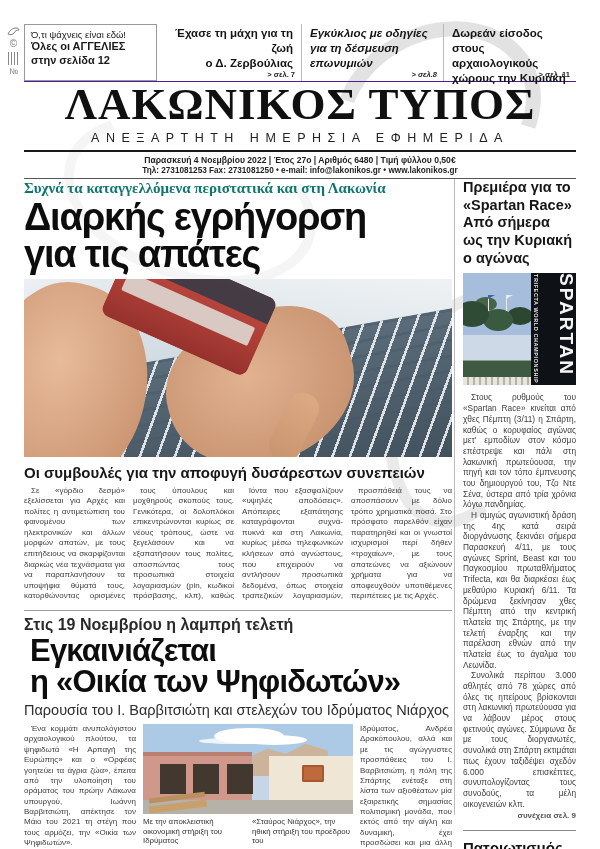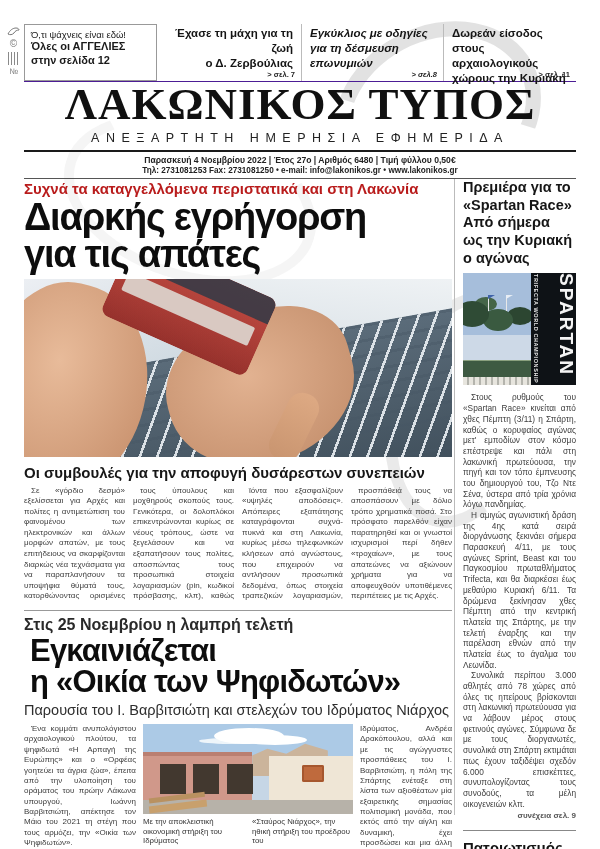--- a/index.html
+++ b/index.html
@@ -57,21 +57,21 @@
   .mast-contact { font-size:8.2px; font-weight:700; color:#222; margin-top:1px; margin-bottom:3px; }
   .mast-rule-thin { border-top:1px solid #555; }
 
   
   .content { position:absolute; left:24px; right:24px; top:177px; bottom:0; z-index:1; }
   .v-rule { position:absolute; right:121px; top:2px; bottom:34px; width:1px; background:#bbb; }
   .main-col { position:absolute; left:0; top:0; width:428px; }
   .sidebar  { position:absolute; right:0; top:0; width:113px; }
 
   
-  .kicker1 { font-size:15px; font-weight:700; color:#b91c1c; margin:3px 0 2px; }
+  .kicker1 { font-size:15px; font-weight:700; color:#0f766e; margin:3px 0 2px;font-family:Liberation Serif, serif; }
   .headline1 { font-size:38px; font-weight:800; line-height:.97; letter-spacing:-1.2px; color:#0d0d0d; }
   .subhead1 { font-size:15px; font-weight:700; color:#161616; margin:7px 0 5px; }
   .cols4 { display:flex; gap:8px; height:117px; overflow:hidden; }
   .bodycol { flex:1; font-size:8px; line-height:1.32; text-align:justify;
     color:#3c3c3c; text-indent:7px; }
   .continuation { text-align:right; font-size:8px; font-weight:700; color:#555; margin-top:2px; }
   .h-divider { border-top:1px solid #999; margin:7px 0 5px; }
 
   
   .photo-main { position:relative; height:178px; margin-top:6px; overflow:hidden;
@@ -236,21 +236,21 @@
           <div class="bodycol">Σε «γόρδιο δεσμό» εξελίσσεται για Αρχές και πολίτες η αντιμετώπιση του φαινομένου των ηλεκτρονικών και άλλων μορφών απατών, με τους επιτήδειους να σκαρφίζονται διαρκώς νέα τεχνάσματα για να παραπλανήσουν τα υποψήφια θύματά τους, κατορθώνοντας ορισμένες φορές να επιτύχουν</div>
           <div class="bodycol">τους ύπουλους και μοχθηρούς σκοπούς τους. Γενικότερα, οι δολοπλόκοι επικεντρώνονται κυρίως σε νέους τρόπους, ώστε να ξεγελάσουν και να εξαπατήσουν τους πολίτες, αποσπώντας τους προσωπικά στοιχεία λογαριασμών (pin, κωδικοί πρόσβασης, κλπ), καθώς και σε απάτες αναφορικά με επενδυτικά προ-</div>
           <div class="bodycol">ϊόντα που εξασφαλίζουν «υψηλές αποδόσεις». Απόπειρες εξαπάτησης καταγράφονται συχνά-πυκνά και στη Λακωνία, κυρίως μέσω τηλεφωνικών κλήσεων από αγνώστους, που επιχειρούν να αντλήσουν προσωπικά δεδομένα, όπως στοιχεία τραπεζικών λογαριασμών, στην</div>
           <div class="bodycol">προσπάθειά τους να αποσπάσουν με δόλιο τρόπο χρηματικά ποσά. Στο πρόσφατο παρελθόν είχαν παρατηρηθεί και οι γνωστοί ισχυρισμοί περί δήθεν «τροχαίων», με τους απατεώνες να αξιώνουν χρήματα για να αποφευχθούν υποτιθέμενες περιπέτειες με τις Αρχές.</div>
         </div>
       </article>
 
       <div class="h-divider"></div>
 
       <article>
-        <div class="kicker2">Στις 25 Νοεμβρίου η λαμπρή τελετή</div>
+        <div class="kicker2">Στις 19 Νοεμβρίου η λαμπρή τελετή</div>
         <h2 class="headline2 pre">Εγκαινιάζεται
 η «Οικία των Ψηφιδωτών»</h2>
         <div class="subhead2">Παρουσία του Ι. Βαρβιτσιώτη και στελεχών του Ιδρύματος Νιάρχος</div>
 
         <div class="art2-row">
           <div class="a2-left">Ένα κομμάτι ανυπολόγιστου αρχαιολογικού πλούτου, τα ψηφιδωτά «Η Αρπαγή της Ευρώπης» και ο «Ορφέας γοητεύει τα άγρια ζώα», έπειτα από την υλοποίηση του οράματος του πρώην Λάκωνα υπουργού, Ιωάννη Βαρβιτσιώτη, απέκτησε τον Μάιο του 2021 τη στέγη που τους αρμόζει, την «Οικία των Ψηφιδωτών».</div>
 
           <div class="a2-center">
             <div class="photo-building">
               <div class="pb-cloud"></div>

